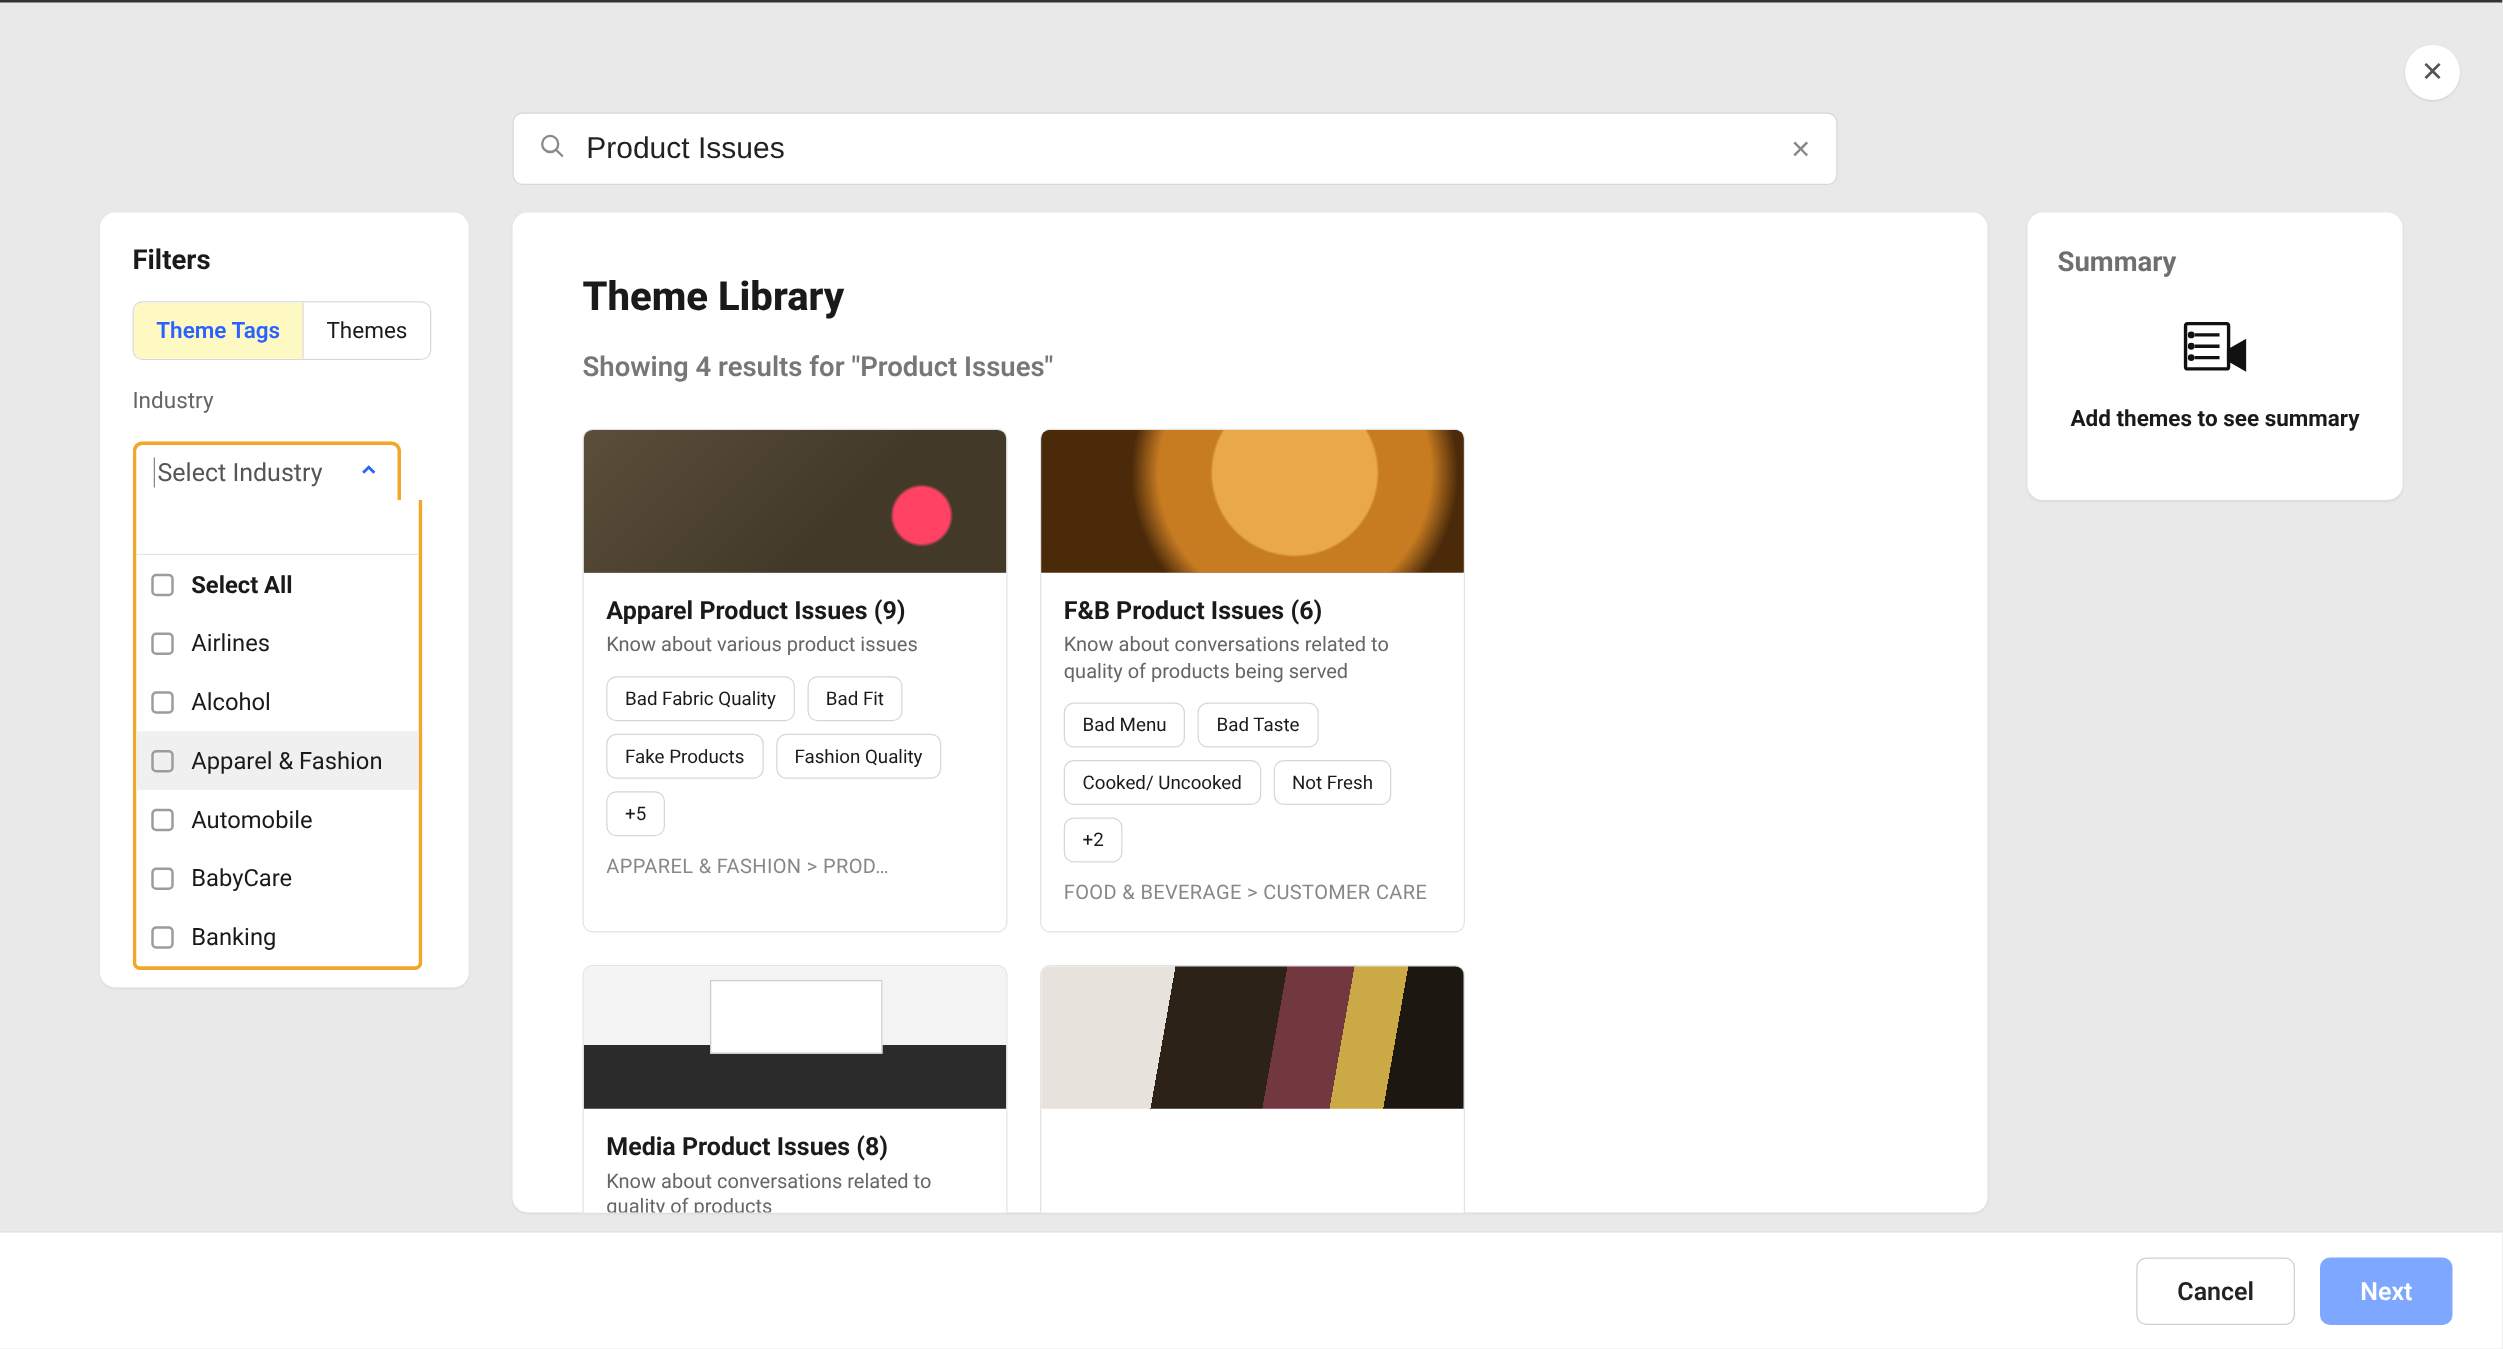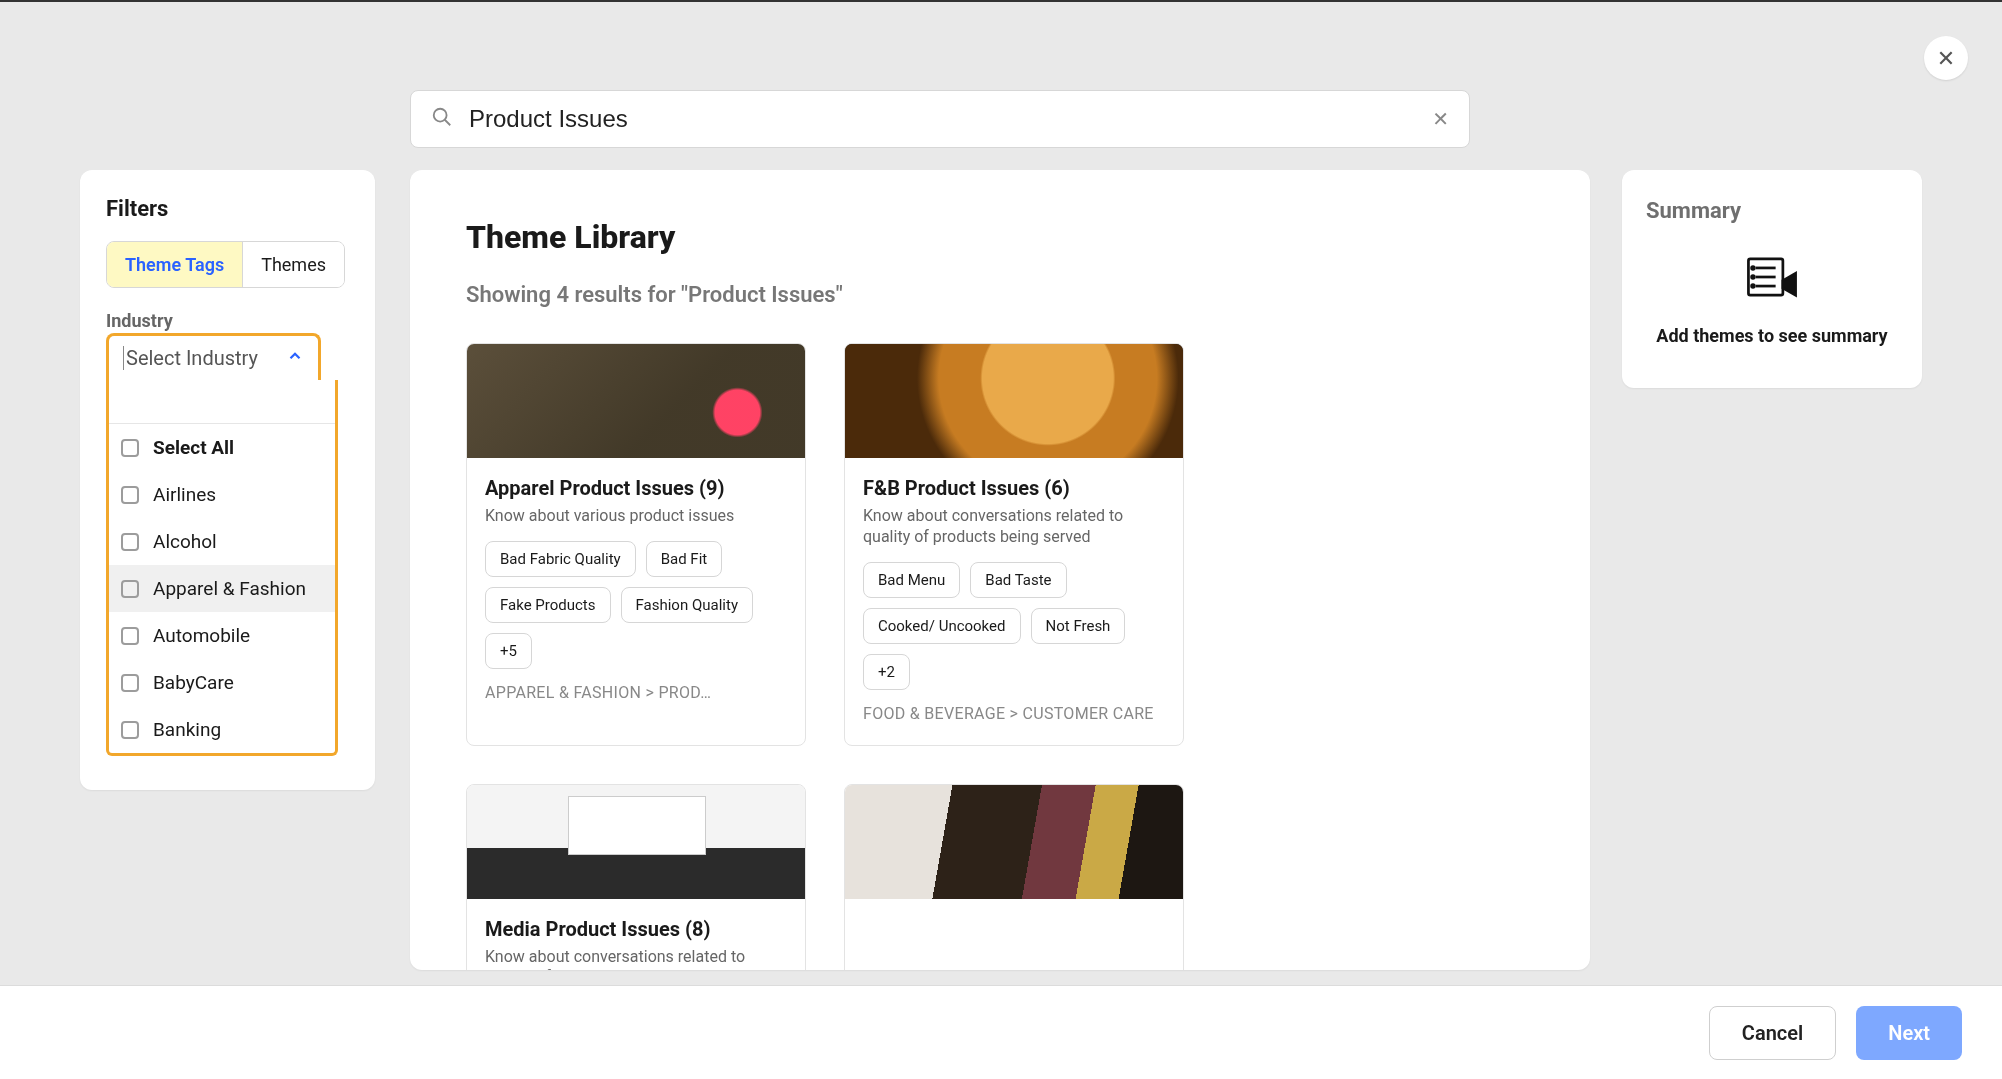--- a/index.html
+++ b/index.html
@@ -86,21 +86,21 @@
     font-size: 18px;
     cursor: pointer;
     background: #fff;
   }
   .seg-item.active {
     background: #fef9c3;
     color: #2a62ff;
     font-weight: 600;
     border-right: 1px solid #d7d7d7;
   }
-  .flabel { font-size: 18px; color: #666; margin-bottom: 2px; font-weight: bold; }
+  .flabel { font-size: 18px; color: #666; margin-bottom: 22px; }
 
   .dropdown {
     position: relative;
     width: 215px;
   }
   .dropdown-head {
     display: flex;
     align-items: center;
     justify-content: space-between;
     border: 3px solid #f2a72b;
@@ -163,21 +163,21 @@
     border-radius: 12px;
     padding: 48px 56px 0 56px;
     box-shadow: 0 1px 2px rgba(0,0,0,.06);
     overflow: hidden;
   }
   .main-title { font-size: 32px; font-weight: 800; margin-bottom: 26px; }
   .results-line { font-size: 22px; color: #777; font-weight: 600; margin-bottom: 36px; }
   .cards {
     display: flex;
     flex-wrap: wrap;
-    gap: 38px;
+    gap: 26px;
   }
   .card {
     width: 340px;
     border: 1px solid #e3e3e3;
     border-radius: 8px;
     overflow: hidden;
     background: #fff;
   }
   .card-img {
     width: 100%;
@@ -214,21 +214,21 @@
 
   
   .summary-panel {
     position: absolute;
     top: 168px;
     right: 80px;
     width: 300px;
     background: #fff;
     border-radius: 12px;
     box-shadow: 0 1px 2px rgba(0,0,0,.06);
-    padding: 28px 24px 42px 24px;
+    padding: 28px 24px 54px 24px;
     text-align: center;
   }
   .summary-title { text-align:left; font-size: 22px; font-weight: 700; color: #6f6f6f; margin-bottom: 30px; }
   .summary-icon {
     display:inline-block;
     width: 58px; height: 48px;
     position: relative;
     margin-bottom: 24px;
   }
   .summary-icon svg { width:100%; height:100%; }

